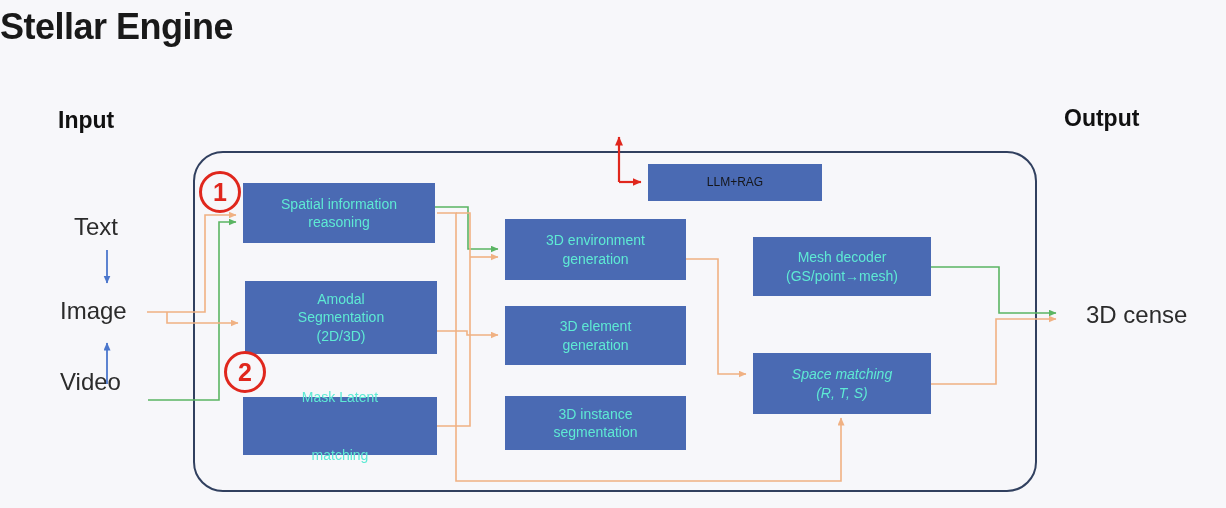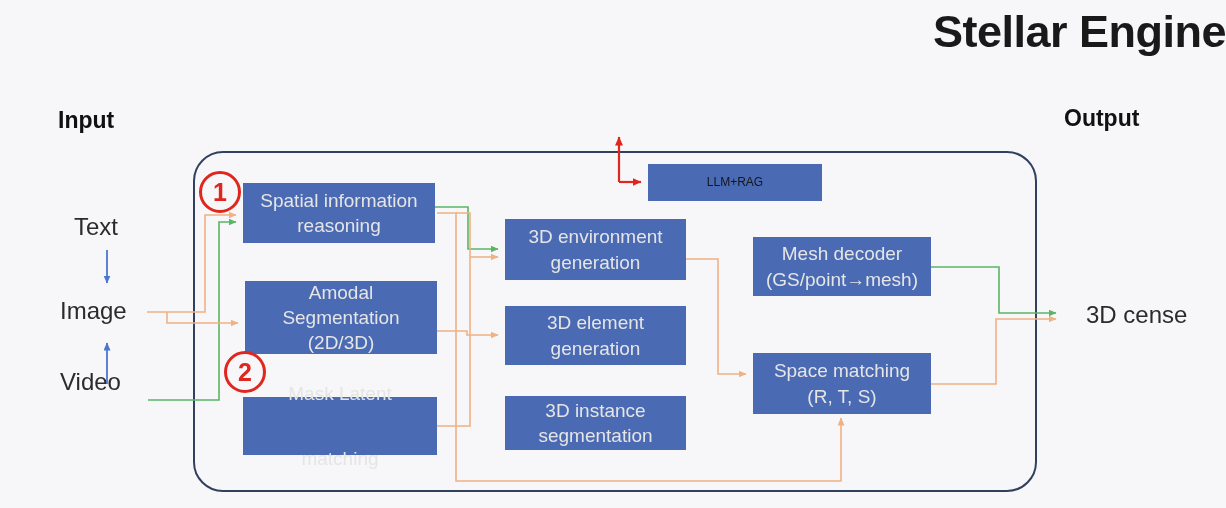--- a/index.html
+++ b/index.html
@@ -4,35 +4,35 @@
 <style>
   html,body{margin:0;padding:0;}
   body{
     width:1226px;height:508px;position:relative;overflow:hidden;
     background:#f7f7fa;
     font-family:"Liberation Sans","DejaVu Sans",sans-serif;
     color:#1a1a1a;
   }
   .abs{position:absolute;}
   .title{
-    left:0;top:6px;width:1226px;text-align:right;
-    font-size:45px;font-weight:bold;letter-spacing:-0.5px;color:#191919;
+    left:0;top:6px;width:1226px;text-align:left;
+    font-size:36px;font-weight:bold;letter-spacing:-0.5px;color:#191919;
   }
   .io-label{font-size:23px;font-weight:bold;color:#111;}
   .side-label{font-size:24px;color:#2b2b2b;}
   .container-box{
     left:193px;top:151px;width:840px;height:337px;
     border:2px solid #31405f;border-radius:30px;background:transparent;
     z-index:1;
   }
   svg.wires{left:0;top:0;z-index:2;}
   .node{
-    background:#4a6ab3;color:#e5e5e5;
+    background:#4a6ab3;color:#5eead4;
     display:flex;flex-direction:column;align-items:center;justify-content:center;
-    font-size:19px;line-height:1.32;text-align:center;z-index:3;
+    font-size:14px;line-height:1.32;text-align:center;z-index:3;
   }
   .node span{display:block;}
   .node.dark-text{color:#15161a;font-size:12px;}
   .num-circle{
     width:42px;height:42px;border-radius:50%;
     border:3px solid #e0271d;color:#e0271d;
     font-size:25px;font-weight:bold;
     display:flex;align-items:center;justify-content:center;
     box-sizing:border-box;z-index:4;background:transparent;
   }
@@ -120,21 +120,21 @@
 <div class="abs node" style="left:505px;top:396px;width:181px;height:54px;">
   <span>3D instance</span>
   <span>segmentation</span>
 </div>
 
 <div class="abs node" style="left:753px;top:237px;width:178px;height:59px;">
   <span>Mesh decoder</span>
   <span>(GS/point→mesh)</span>
 </div>
 
-<div class="abs node" style="left:753px;top:353px;width:178px;height:61px;">
+<div class="abs node" style="left:753px;top:353px;width:178px;height:61px;font-style:italic;">
   <span>Space matching</span>
   <span>(R,  T,  S)</span>
 </div>
 
 <div class="abs num-circle" style="left:199px;top:171px;">
   <span>1</span>
 </div>
 <div class="abs num-circle" style="left:224px;top:351px;">
   <span>2</span>
 </div>

